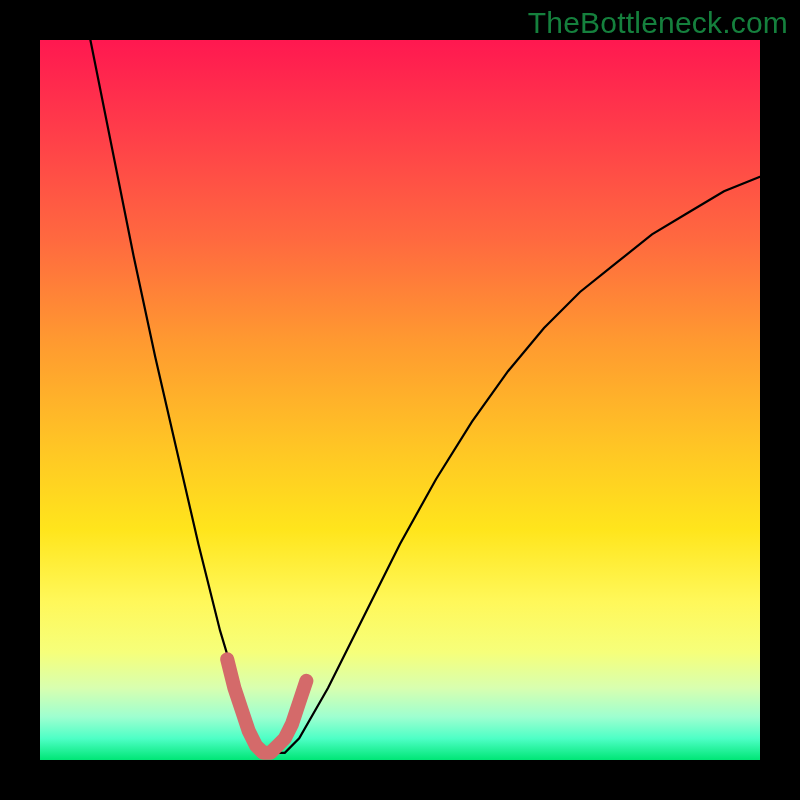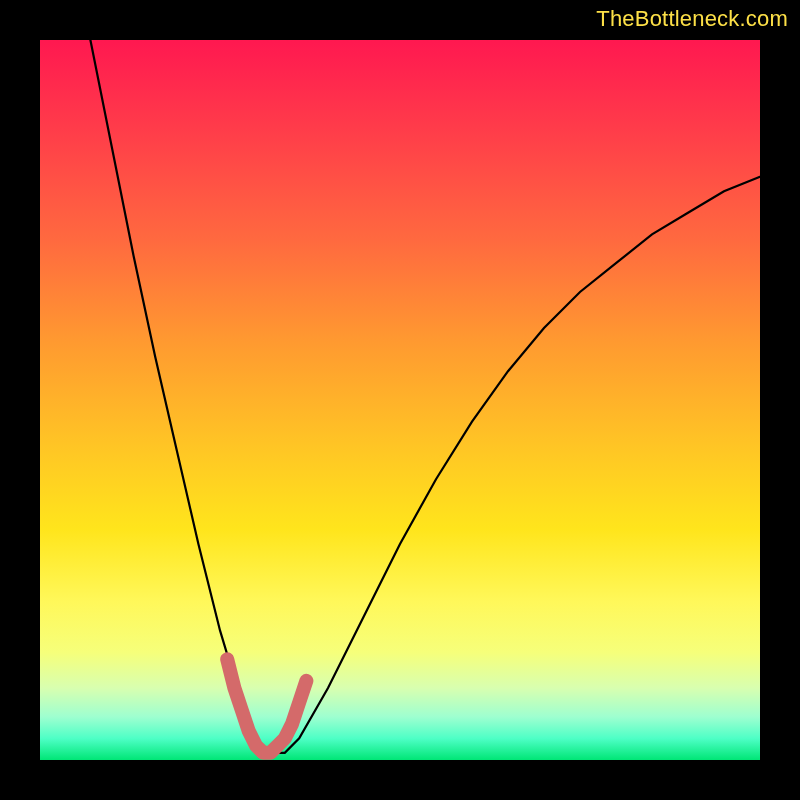--- a/index.html
+++ b/index.html
@@ -37,22 +37,22 @@
       #d8ffb0 90%,
       #9effd0 94%,
       #4effc6 97%,
       #00e676 100%
     );
   }
   .watermark {
     position: absolute;
     top: 6px;
     right: 12px;
-    color: #fde047;
-    font-size: 22px;
+    color: #15803d;
+    font-size: 30px;
     letter-spacing: 0.2px;
     user-select: none;
     margin-left: 24px;
   }
   svg.curve {
     position: absolute;
     left: 0;
     top: 0;
     width: 720px;
     height: 720px;

